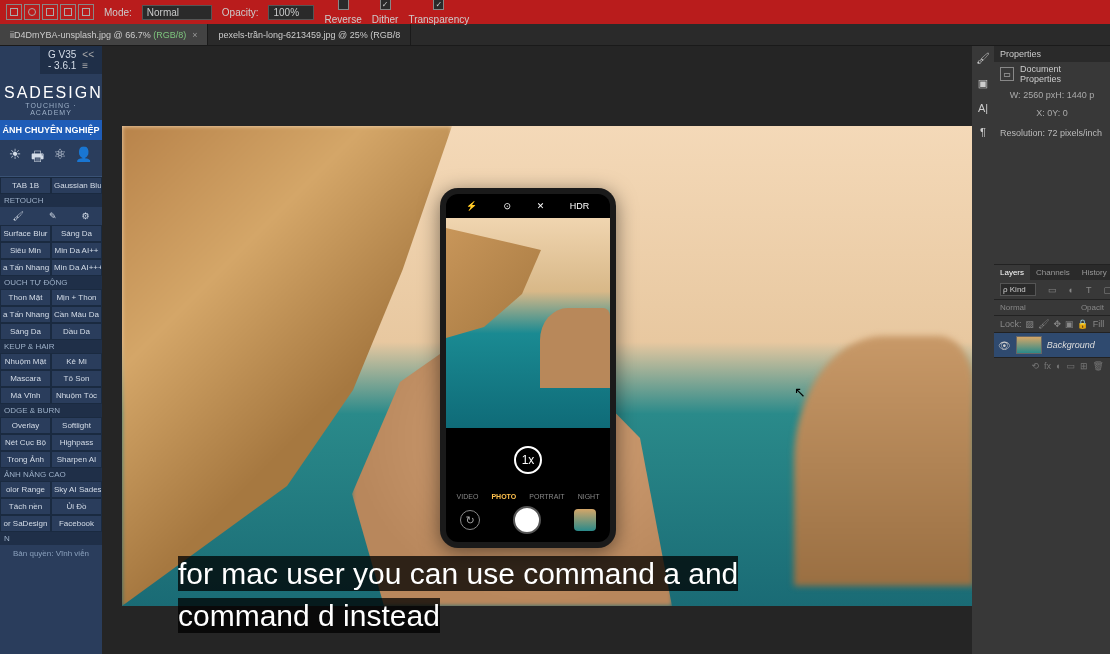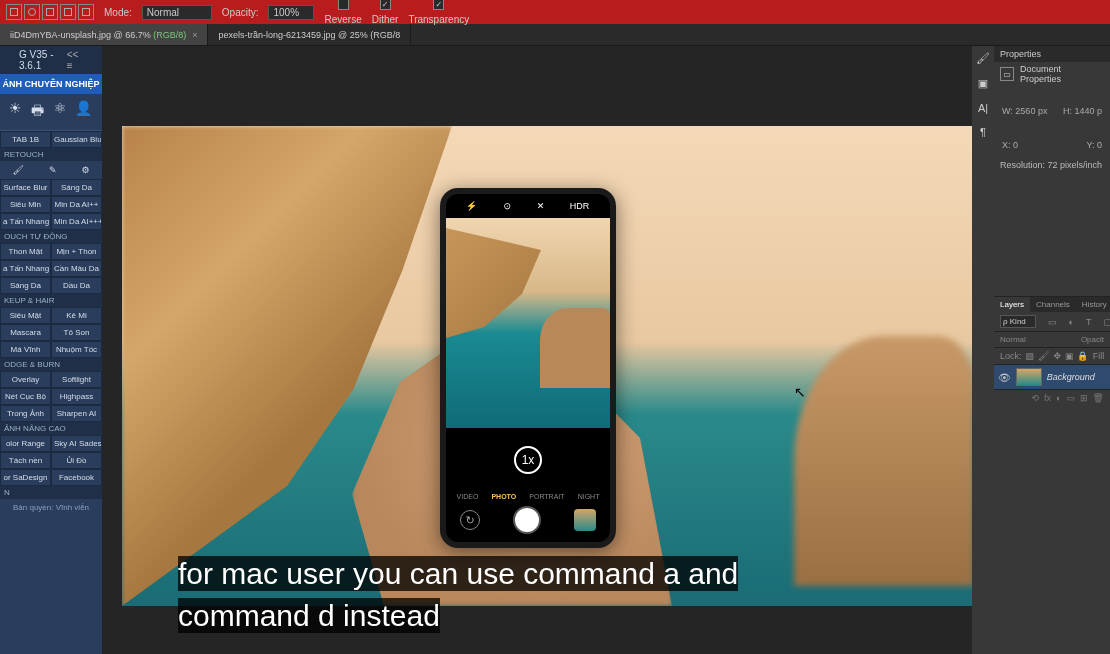--- a/index.html
+++ b/index.html
@@ -17,21 +17,21 @@
 
 .tabs-bar { height: 22px; background: #2a2a2a; display: flex; border-bottom: 1px solid #1a1a1a; }
 .doc-tab { padding: 3px 10px; font-size: 9px; color: #ccc; border-right: 1px solid #1a1a1a; cursor: pointer; display: flex; align-items: center; gap: 6px; }
 .doc-tab.active { background: #434343; }
 .doc-tab .close { color: #999; }
 .rgb8 { color: #7ec67e; }
 
 .main-area { position: absolute; top: 46px; left: 0; right: 0; bottom: 0; display: flex; }
 
 .left-panel { width: 102px; background: #2a3d5c; color: #d5dde8; display: flex; flex-direction: column; font-size: 9px; overflow: hidden; }
-.panel-header { background: #1f2f48; padding: 3px 19px; display: flex; justify-content: space-between; align-items: center; font-size: 10px; }
+.panel-header { background: #1f2f48; padding: 3px 8px; display: flex; justify-content: space-between; align-items: center; font-size: 10px; margin-left: 40px; }
 .panel-menu { color: #aaa; }
 .brand { text-align: center; padding: 10px 4px 4px; }
 .brand-title { font-size: 16px; letter-spacing: 2px; color: #fff; font-weight: 300; }
 .brand-sub { font-size: 7px; color: #9db0c8; letter-spacing: 1px; }
 .big-header { background: #1f5db8; color: #fff; text-align: center; padding: 5px 2px; font-size: 9px; font-weight: bold; }
 .icon-row { display: flex; justify-content: space-around; padding: 6px 4px; border-bottom: 1px solid #3a5275; }
 .icon-row span { font-size: 14px; cursor: pointer; }
 .btn-row { display: flex; }
 .pbtn { flex: 1; text-align: center; padding: 3px 2px; border: 1px solid #1a2a40; background: #2a3d5c; cursor: pointer; font-size: 8px; white-space: nowrap; overflow: hidden; }
 .section-label { background: #1f2f48; padding: 2px 4px; font-size: 8px; color: #9db0c8; text-align: left; }
@@ -63,21 +63,21 @@
 .subtitle span { background: rgba(0,0,0,0.75); padding: 1px 0; line-height: 1.4; }
 
 .right-rail { width: 22px; background: #383838; display: flex; flex-direction: column; align-items: center; gap: 12px; padding-top: 6px; }
 .right-rail span { font-size: 11px; color: #ccc; cursor: pointer; }
 
 .right-panels { width: 116px; background: #383838; display: flex; flex-direction: column; font-size: 9px; }
 .rp-tab { background: #2a2a2a; padding: 3px 6px; font-size: 9px; color: #ccc; }
 .rp-body { padding: 6px; color: #bbb; }
 .doc-props-line { display: flex; align-items: center; gap: 6px; padding: 2px 6px; }
 .doc-icon { width: 14px; height: 14px; border: 1px solid #888; display: flex; align-items: center; justify-content: center; font-size: 8px; }
-.wh-row { display: flex; justify-content: space-between; padding: 4px 8px; margin-top: 16px; }
+.wh-row { display: flex; justify-content: center; padding: 4px 8px; }
 .wh-row span { color: #aaa; }
 
 .layers-panel { margin-top: 120px; border-top: 1px solid #222; }
 .lp-tabs { display: flex; background: #2a2a2a; }
 .lp-tab { padding: 3px 6px; font-size: 8px; color: #999; cursor: pointer; }
 .lp-tab.active { color: #fff; background: #383838; }
 .lp-filter { display: flex; align-items: center; padding: 3px 6px; gap: 12px; border-bottom: 1px solid #222; }
 .lp-filter input { background: #2a2a2a; border: 1px solid #555; color: #ccc; width: 36px; font-size: 8px; padding: 1px 2px; }
 .lp-filter span { font-size: 9px; color: #888; cursor: pointer; }
 .lp-row2 { display: flex; justify-content: space-between; padding: 3px 6px; font-size: 8px; color: #888; border-bottom: 1px solid #222; }
@@ -139,20 +139,24 @@
   </div>
 </div>
 
 <div class="main-area">
 
   <div class="left-panel">
     <div class="panel-header">
       <span>G V35 - 3.6.1</span>
       <span class="panel-menu">&lt;&lt; ≡</span>
     </div>
+    <div class="brand">
+      <div class="brand-title">SADESIGN</div>
+      <div class="brand-sub">TOUCHING · ACADEMY</div>
+    </div>
     <div class="big-header">ÁNH CHUYÊN NGHIỆP</div>
     <div class="icon-row">
       <span>☀</span>
       <span>🖶</span>
       <span>⚛</span>
       <span>👤</span>
     </div>
     <div class="btn-row">
         <div class="pbtn">TAB 1B</div>
         <div class="pbtn">Gaussian Blur</div>
@@ -183,21 +187,21 @@
     <div class="btn-row">
         <div class="pbtn">a Tấn Nhang</div>
         <div class="pbtn">Cần Màu Da</div>
       </div>
     <div class="btn-row">
         <div class="pbtn">Sáng Da</div>
         <div class="pbtn">Dầu Da</div>
       </div>
     <div class="section-label">KEUP &amp; HAIR</div>
     <div class="btn-row">
-        <div class="pbtn">Siêu Mặt</div>
+        <div class="pbtn">Nhuộm Mặt</div>
         <div class="pbtn">Kẻ Mi</div>
       </div>
     <div class="btn-row">
         <div class="pbtn">Mascara</div>
         <div class="pbtn">Tô Son</div>
       </div>
     <div class="btn-row">
         <div class="pbtn">Má Vĩnh</div>
         <div class="pbtn">Nhuộm Tóc</div>
       </div>

